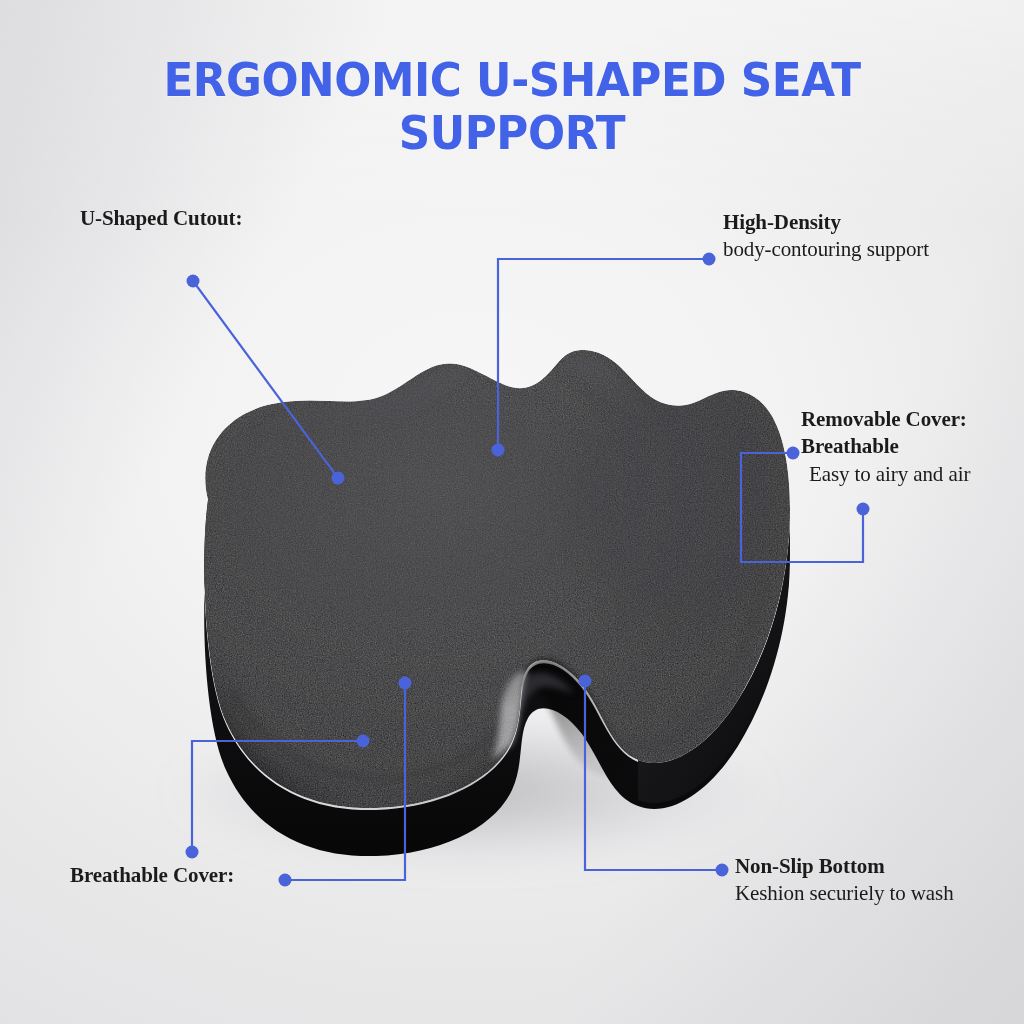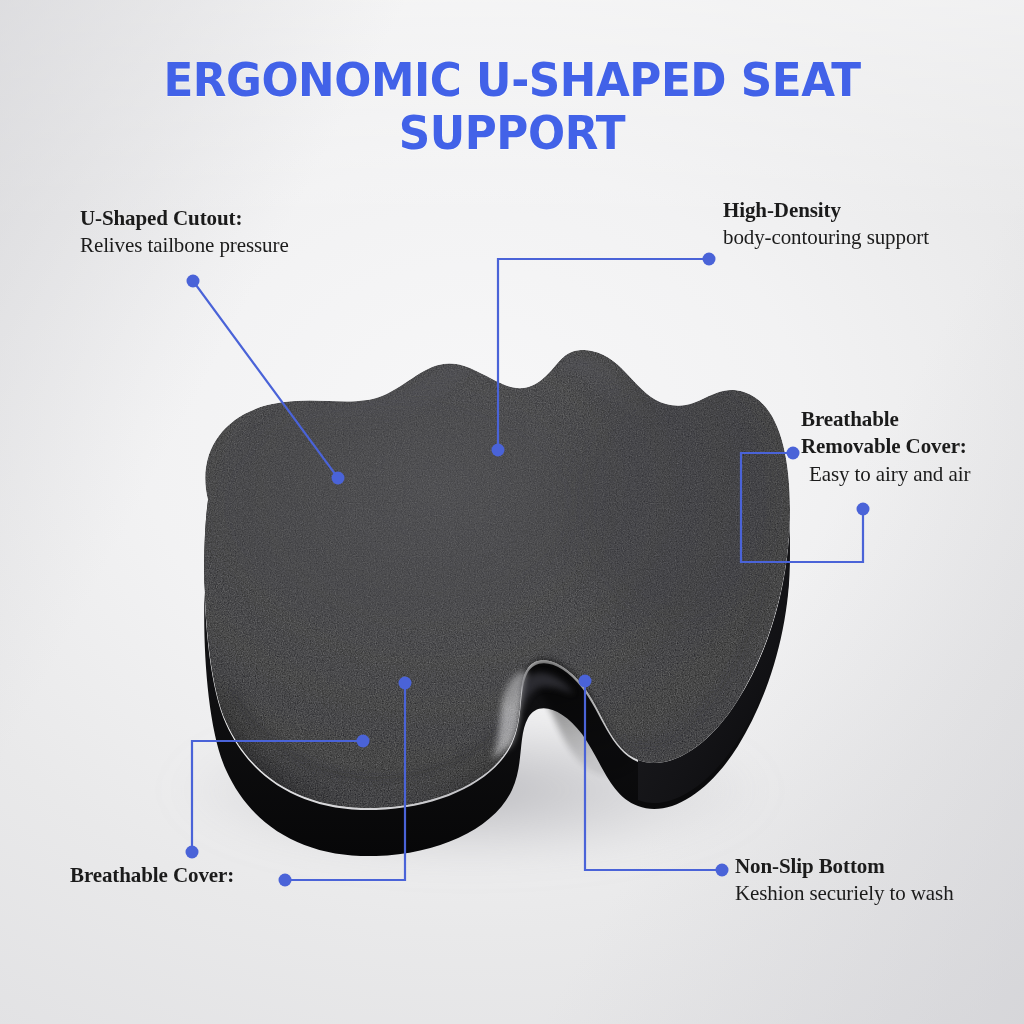--- a/index.html
+++ b/index.html
@@ -72,21 +72,21 @@
     font-size: 21px;
     line-height: 1.30;
     letter-spacing: -0.1px;
     white-space: nowrap;
   }
   .callout .ttl { font-weight: 700; }
   .callout .dsc { font-weight: 400; }
   .callout .row { display: block; }
 
   #co-cutout   { left: 80px;  top: 205px; }
-  #co-foam     { left: 723px; top: 197px; }
+  #co-foam     { left: 723px; top: 209px; }
   #co-remcover { left: 801px; top: 406px; }
   #co-cover    { left: 46px;  top: 862px; margin-left: 24px; }
   #co-nonslip  { left: 735px; top: 853px; }
 </style>
 </head>
 <body>
 
 <div id="stage">
 
   <div id="bg-vignette"></div>
@@ -286,40 +286,37 @@
 
       <circle cx="585" cy="681" r="6.5"></circle>
       <circle cx="722" cy="870" r="6.5"></circle>
     </g>
   </svg>
 
   <div class="callout" id="co-cutout">
     <span class="row">
       <span class="ttl">U-Shaped Cutout:</span>
     </span>
-    <span class="row">
-      <span class="dsc">Relives tailbone pressure</span>
-    </span>
   </div>
 
   <div class="callout" id="co-foam">
     <span class="row">
       <span class="ttl">High-Density</span>
     </span>
     <span class="row">
       <span class="dsc">body-contouring support</span>
     </span>
   </div>
 
   <div class="callout" id="co-remcover">
     <span class="row">
+      <span class="ttl">Removable Cover:</span>
+    </span>
+    <span class="row">
       <span class="ttl">Breathable</span>
-    </span>
-    <span class="row">
-      <span class="ttl">Removable Cover:</span>
     </span>
     <span class="row" style="padding-left:8px">
       <span class="dsc">Easy to airy and air</span>
     </span>
   </div>
 
   <div class="callout" id="co-cover">
     <span class="row">
       <span class="ttl">Breathable Cover:</span>
     </span>

